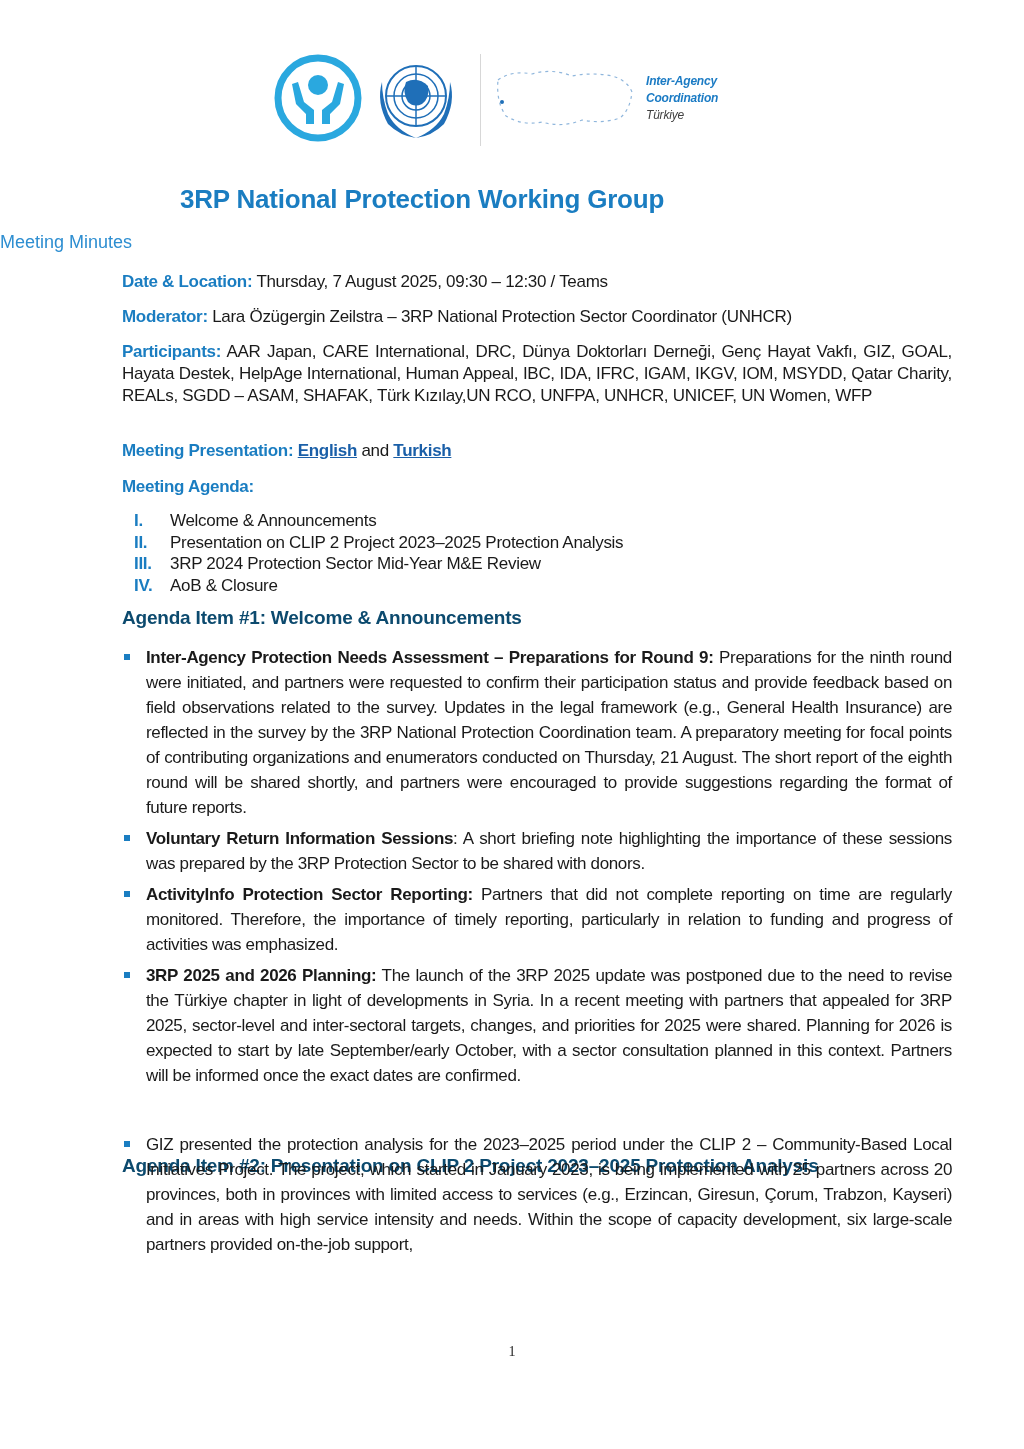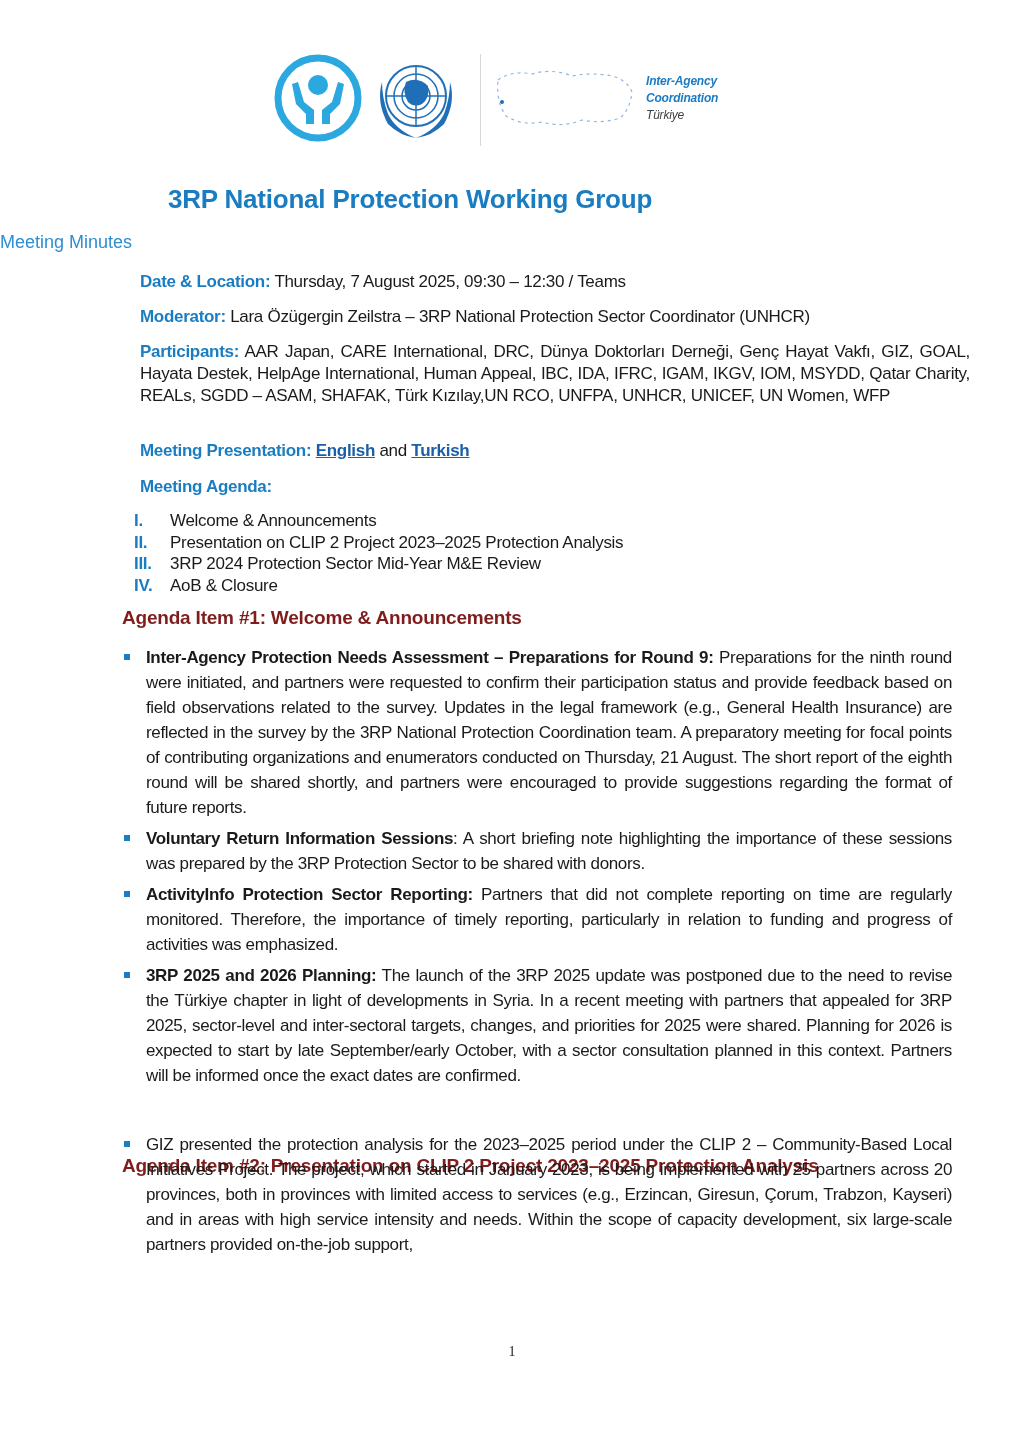--- a/index.html
+++ b/index.html
@@ -11,34 +11,34 @@
   .logos { position: absolute; left: 274px; top: 52px; width: 470px; height: 95px; }
   .logo-unhcr { position: absolute; left: 0; top: 2px; width: 88px; height: 88px; }
   .logo-un { position: absolute; left: 96px; top: 0; width: 92px; height: 92px; }
   .logo-divider { position: absolute; left: 206px; top: 2px; width: 1px; height: 92px; background: #d7d7d7; }
   .logo-map { position: absolute; left: 218px; top: 10px; width: 145px; height: 72px; }
   .iac-text { position: absolute; left: 372px; top: 21px; font-size: 12px; line-height: 17px; color: #1b7bc4; font-weight: bold; letter-spacing: -0.2px; font-style: italic; }
   .iac-text .light { font-weight: normal; color: #404040; }
 
   
   .title { position: absolute; left: 0; width: 820px; top: 184px; text-align: center;
-           font-size: 26px; font-weight: bold; color: #1a7dc1; letter-spacing: -0.2px; }
+           font-size: 26px; font-weight: bold; color: #1a7dc1; letter-spacing: -0.2px; padding-left: 12px; }
   .subtitle { position: absolute; left: 0; width: 1024px; top: 232px; text-align: left;
               font-size: 18px; color: #2d8ed1; }
 
   .content { position: absolute; left: 122px; width: 830px; }
   .label { color: #1a7dc1; font-weight: bold; }
-  .meta-line { font-size: 17px; line-height: 22px; letter-spacing: -0.3px; margin-left: 18px; }
+  .meta-line { font-size: 17px; line-height: 22px; letter-spacing: -0.3px; }
   a.link { color: #1a5fa8; font-weight: bold; text-decoration: underline; }
 
   .agenda-list { position: absolute; left: 122px; top: 510px; font-size: 17px; line-height: 21.5px; letter-spacing: -0.3px; }
   .agenda-row { display: flex; }
   .agenda-num { width: 48px; padding-left: 12px; box-sizing: border-box; color: #1a7dc1; font-weight: bold; }
 
-  .section-h { position: absolute; left: 122px; font-size: 19px; font-weight: bold; color: #7f1d1d; letter-spacing: -0.2px; }
+  .section-h { position: absolute; left: 122px; font-size: 19px; font-weight: bold; color: #0c4a6e; letter-spacing: -0.2px; }
 
   .bullets { position: absolute; left: 122px; width: 830px; }
   .bullet { position: relative; padding-left: 24px; font-size: 17px; line-height: 25px;
             text-align: justify; letter-spacing: -0.35px; margin-bottom: 6px; }
   .bullet .dot { position: absolute; left: 2px; top: 9px; width: 6px; height: 6px; background: #1a7dc1; }
   .bullet b { font-weight: bold; }
 
   .page-num { position: absolute; left: 0; width: 1024px; top: 1344px; text-align: center; font-size: 14px;
               font-family: "Liberation Serif", serif; color: #222; }
 </style>

